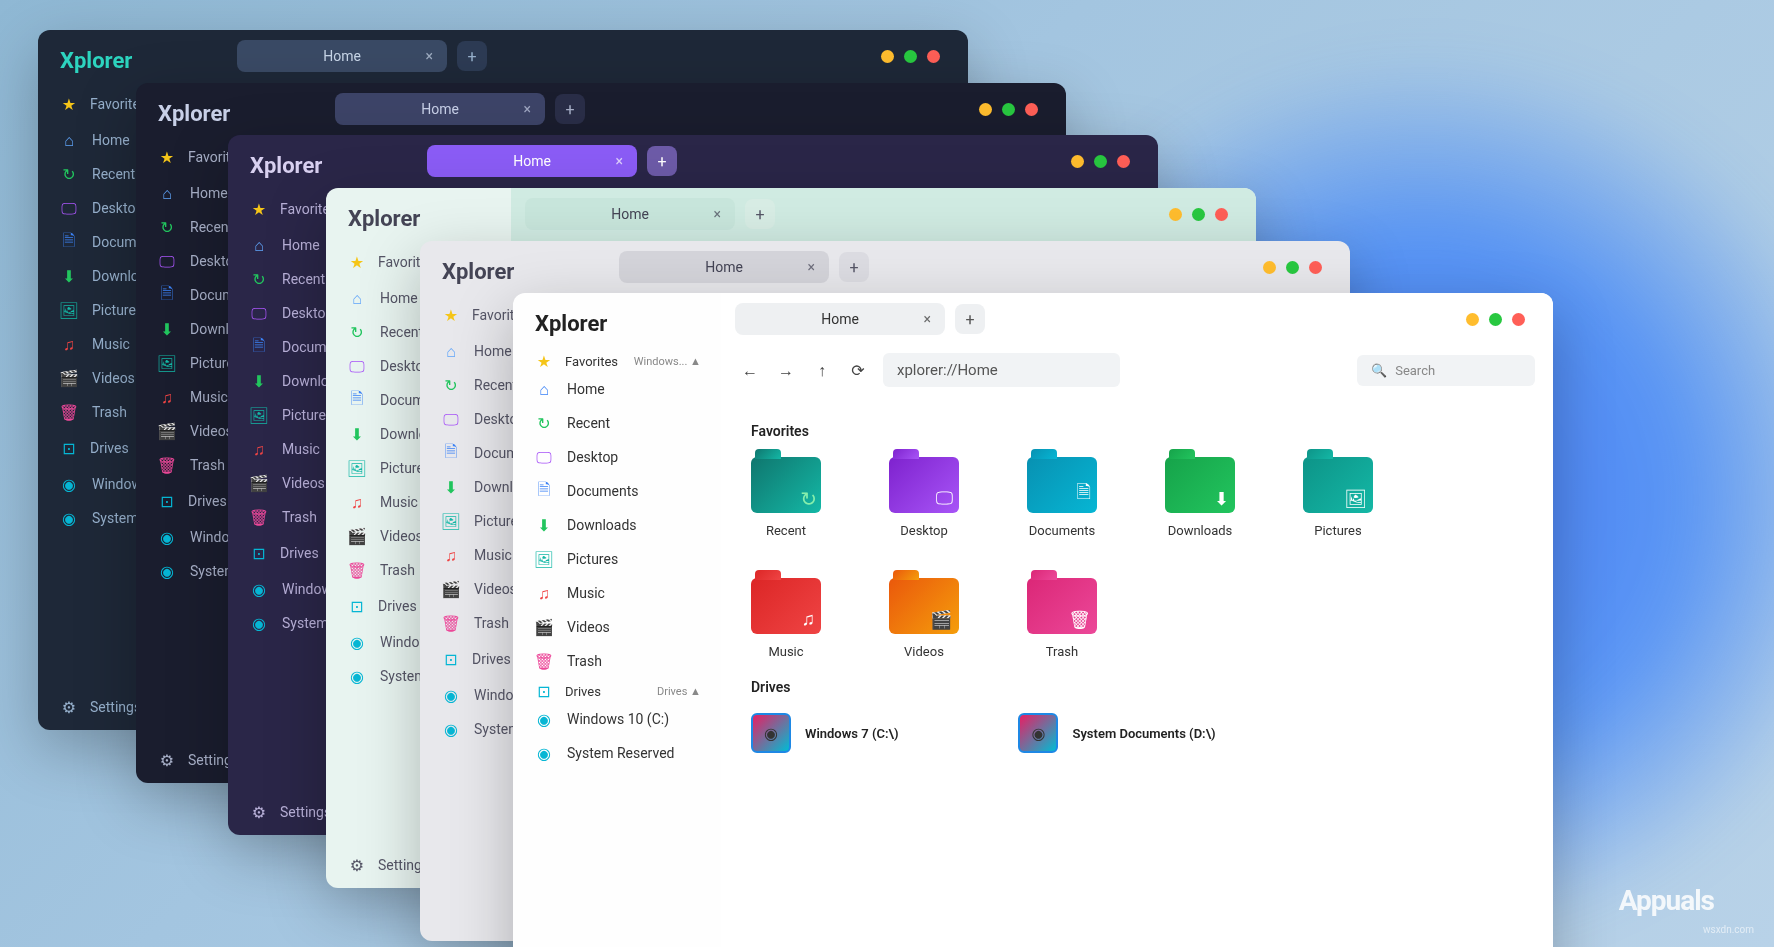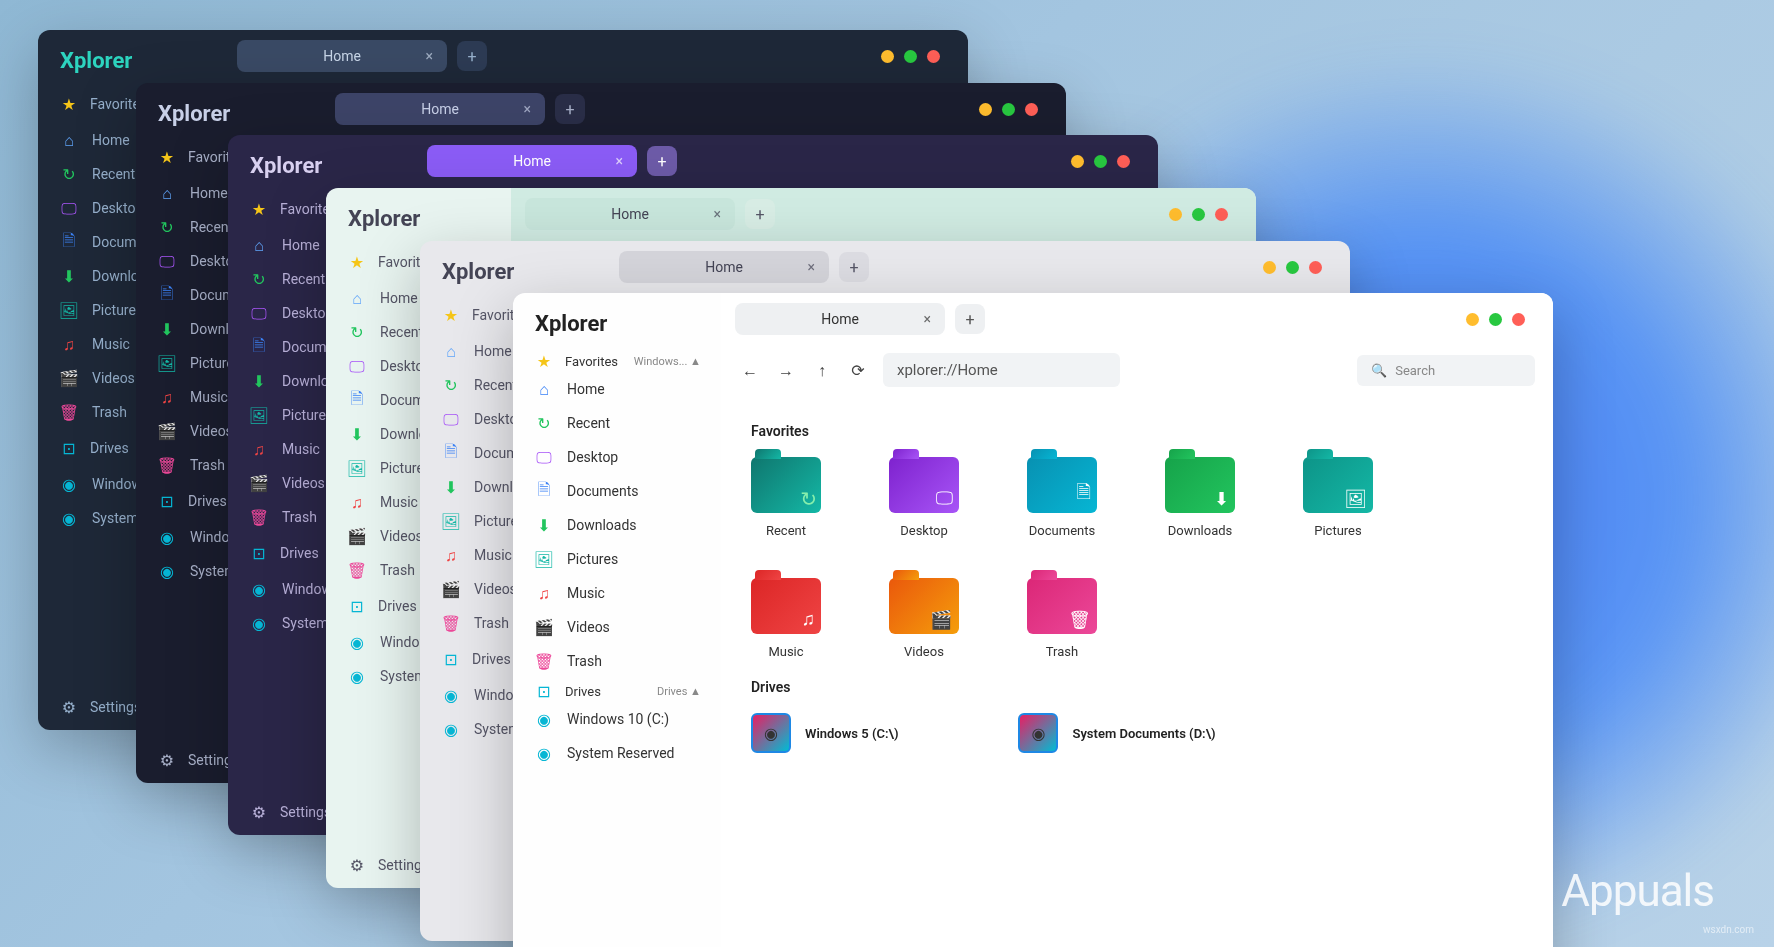--- a/index.html
+++ b/index.html
@@ -27,21 +27,21 @@
   .csection{font-size:14px;font-weight:600;color:#222;margin:20px 0 18px 0}
   .grid{display:flex;gap:68px;flex-wrap:wrap}
   .tile{display:flex;flex-direction:column;align-items:center;gap:10px;cursor:pointer}
   .ticon{width:70px;height:56px;border-radius:6px;position:relative}
   .ticon::before{content:'';position:absolute;top:-8px;left:4px;width:26px;height:10px;border-radius:4px 4px 0 0;background:inherit}
   .tlabel{font-size:13px;color:#333}
   .drive{display:flex;align-items:center;gap:14px}
   .dicon{width:36px;height:36px;border:2px solid #1e88e5;border-radius:6px;display:flex;align-items:center;justify-content:center;background:linear-gradient(135deg,#e91e63,#00bcd4)}
   .dtxt{font-size:13px;font-weight:600;color:#222}
   .watermark{position:absolute;bottom:12px;right:20px;font-size:10px;color:#fff;opacity:.6}
-  .brand{position:absolute;bottom:30px;right:60px;font-size:44px;font-weight:400;color:#fff;opacity:.85;letter-spacing:-1px}
+  .brand{position:absolute;bottom:30px;right:60px;font-size:28px;font-weight:700;color:#fff;opacity:.85;letter-spacing:-1px}
   .headsec{display:flex;align-items:center;justify-content:space-between;padding:4px 20px 2px 22px;font-size:13px}
   
   .t-dark1{background:#1e2838;color:#96b0cc}.t-dark1 .logo{color:#2dd4bf}.t-dark1 .tab{background:#3a4a65;color:#c8d6e8}.t-dark1 .addtab{background:#2d3b54;color:#96b0cc}
   .t-dark2{background:#1a1d2e;color:#a8b0c8}.t-dark2 .logo{color:#c8d0e8}.t-dark2 .tab{background:#3d4468;color:#c8d0e8}.t-dark2 .addtab{background:#2a2e48;color:#a8b0c8}
   .t-purple{background:#2a2648;color:#b8b0d8}.t-purple .logo{color:#d8d0f0}.t-purple .tab{background:#8b5cf6;color:#fff}.t-purple .addtab{background:#6d5ba8;color:#fff}
   .t-mint{background:#e8f4f0;color:#556}.t-mint .logo{color:#445}.t-mint .tab{background:#c8e6dc;color:#445}.t-mint .addtab{background:#d8ede5;color:#556}.t-mint .main{background:#d0ebe2}
   .t-grey{background:#e8e8ec;color:#556}.t-grey .logo{color:#445}.t-grey .tab{background:#d4d4da;color:#445}.t-grey .addtab{background:#dcdce2;color:#556}
   .t-light{background:#fefefe;color:#333}.t-light .logo{color:#222}.t-light .tab{background:#eef0f2;color:#333}.t-light .addtab{background:#eef0f2;color:#555}.t-light .main{background:#fff}
   .star{color:#f5c518}
 </style>
@@ -563,21 +563,21 @@
             <div class="ticon" style="background:linear-gradient(135deg,#db2777,#ec4899)">
               <span style="position:absolute;right:6px;bottom:4px;font-size:18px;color:#fff">🗑</span>
             </div>
             <div class="tlabel">Trash</div>
           </div>
       </div>
       <div class="csection">Drives</div>
       <div style="display:flex;gap:120px">
         <div class="drive">
             <div class="dicon">◉</div>
-            <div class="dtxt">Windows 5 (C:\)</div>
+            <div class="dtxt">Windows 7 (C:\)</div>
           </div>
         <div class="drive">
             <div class="dicon">◉</div>
             <div class="dtxt">System Documents (D:\)</div>
           </div>
       </div>
     </div>
   </div>
 </div>
 

